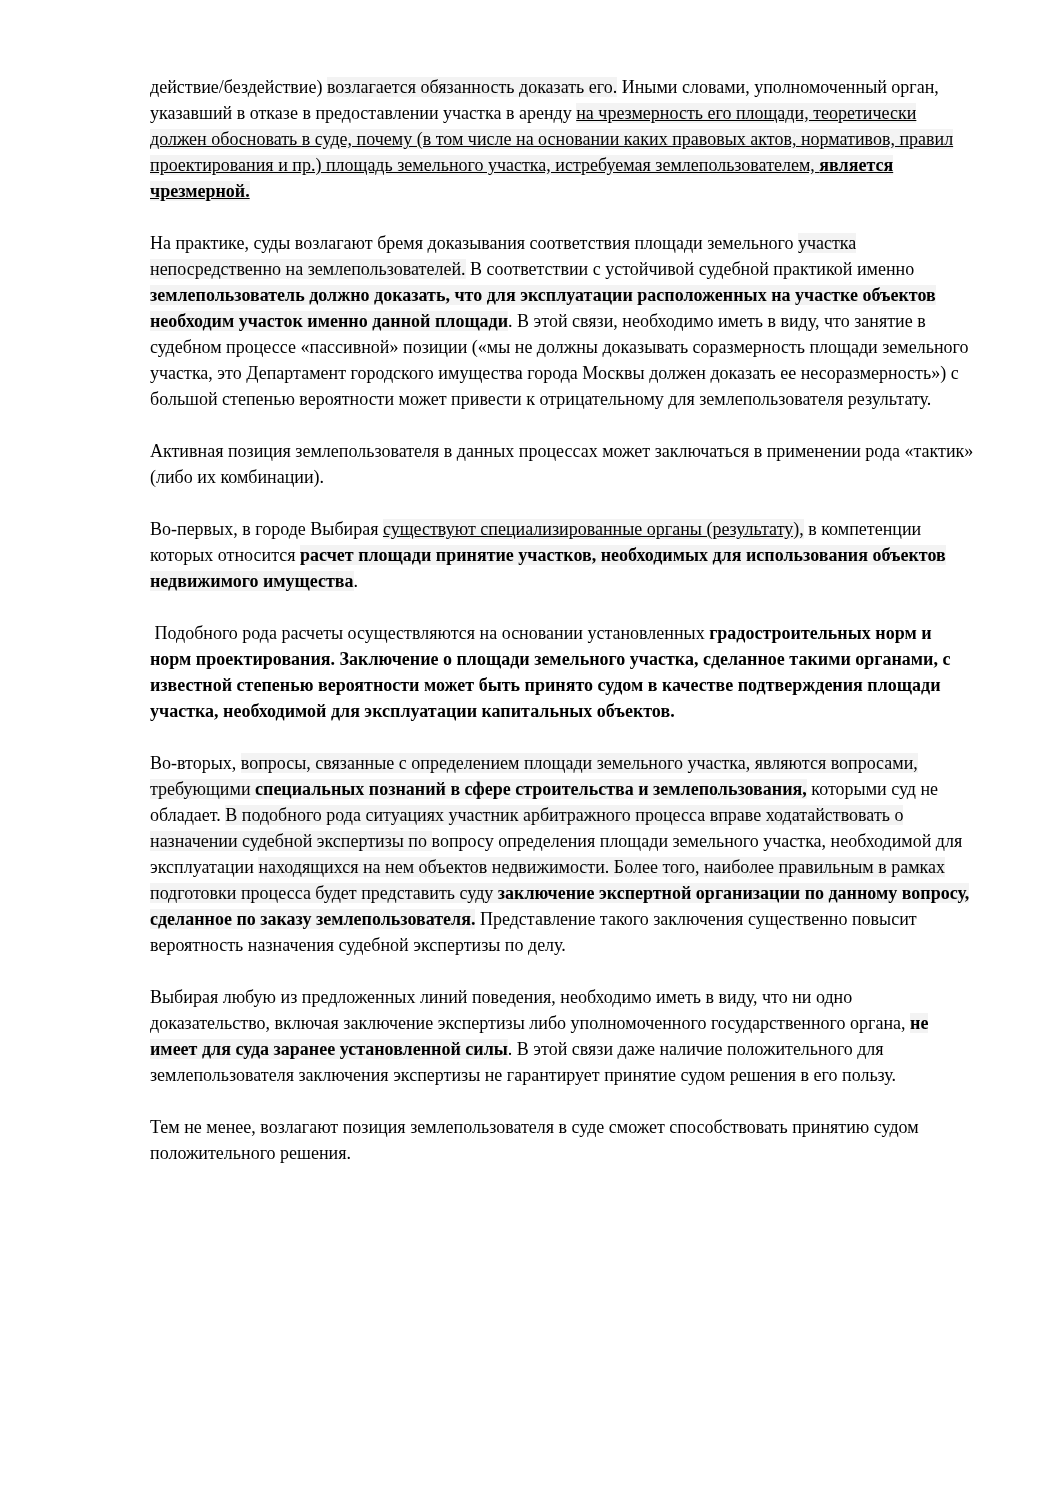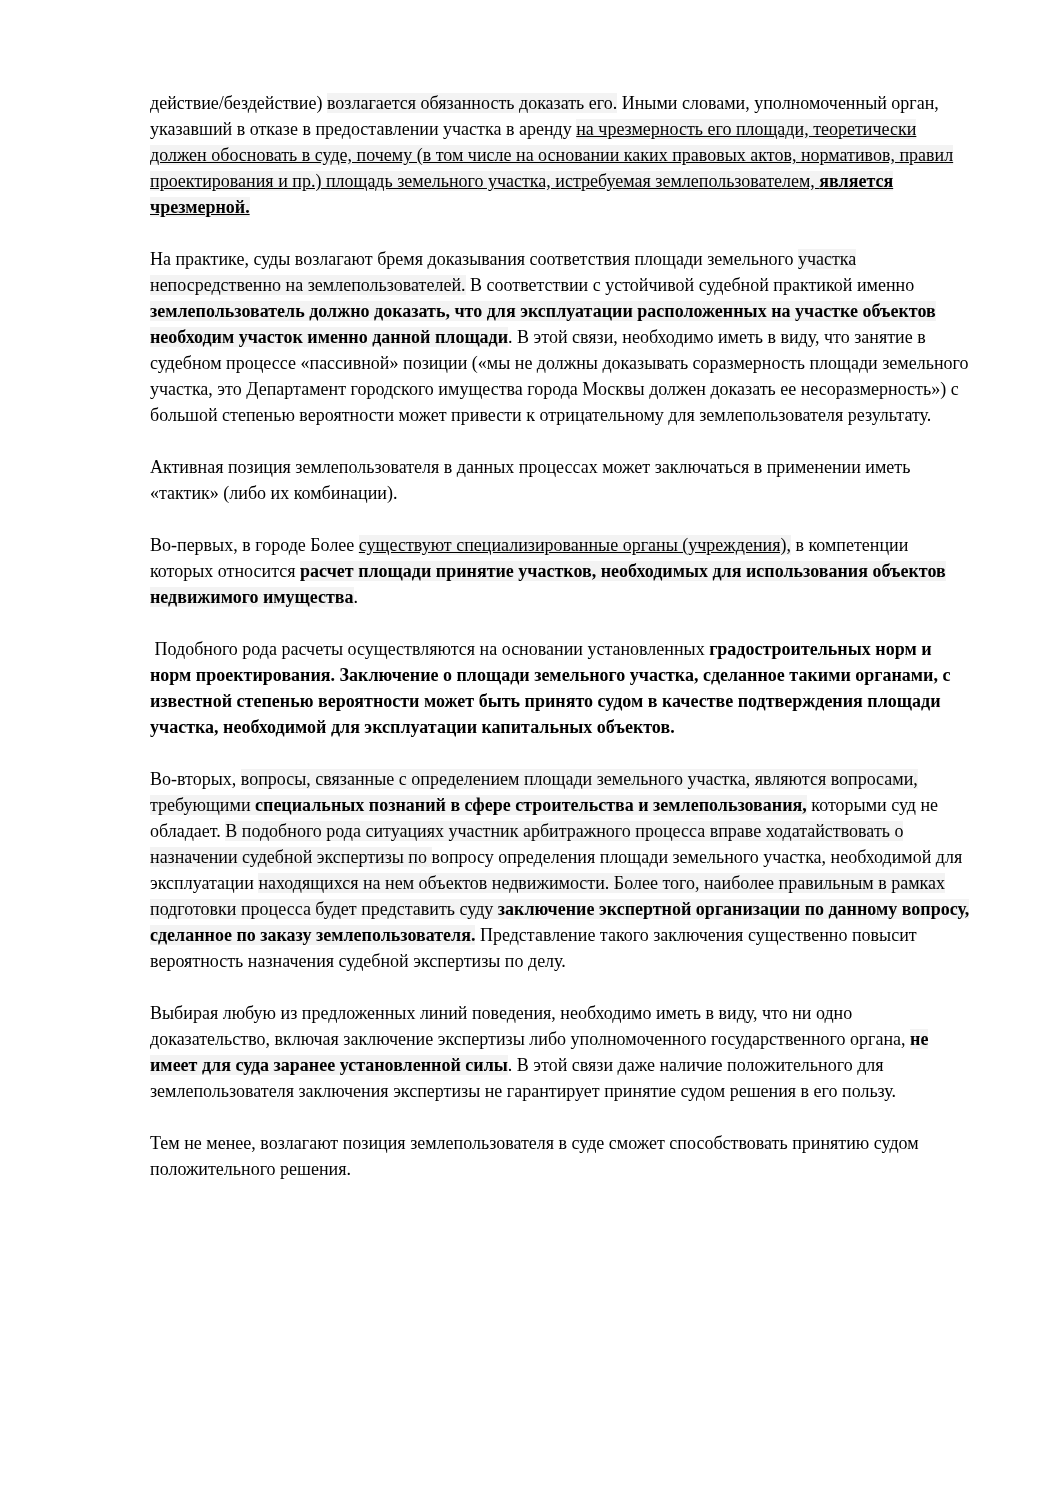--- a/index.html
+++ b/index.html
@@ -14,38 +14,38 @@
     background: #ffffff;
     overflow: hidden;
     font-family: "Liberation Serif", "DejaVu Serif", serif;
     font-size: 18px;
     line-height: 26px;
     color: #000000;
   }
   .content {
     position: absolute;
     left: 150px;
-    top: 90px;
+    top: 74px;
     width: 826px;
   }
   .content p {
     margin: 0 0 26px 0;
     padding: 0;
   }
   .run-b { font-weight: bold; }
   .run-u { text-decoration: underline; }
   .run-h { background-color: var(--hl, #f3f3f3); }
 </style>
 </head>
 <body>
 
 <div class="page" style="background-color: rgb(255, 255, 255); color: rgb(0, 0, 0);">
   <div class="content">
       <p><span class="">действие/бездействие) </span><span class="run-h">возлагается обязанность доказать его.</span><span class=""> Иными словами, уполномоченный орган, указавший в отказе в предоставлении участка в аренду </span><span class="run-u run-h">на чрезмерность его площади, теоретически должен обосновать в суде, почему (в том числе на основании каких правовых актов, нормативов, правил проектирования и пр.) площадь земельного участка, истребуемая землепользователем, </span><span class="run-b run-u run-h">является чрезмерной.</span></p>
       <p><span class="">На практике, суды возлагают бремя доказывания соответствия площади земельного </span><span class="run-h">участка непосредственно на землепользователей.</span><span class=""> В соответствии с устойчивой судебной практикой именно </span><span class="run-b run-h">землепользователь должно доказать, что для эксплуатации расположенных на участке объектов необходим участок именно данной площади</span><span class="">. В этой связи, необходимо иметь в виду, что занятие в судебном процессе «пассивной» позиции («мы не должны доказывать соразмерность площади земельного участка, это Департамент городского имущества города Москвы должен доказать ее несоразмерность») с большой степенью вероятности может привести к отрицательному для землепользователя результату.</span></p>
-      <p><span class="">Активная позиция землепользователя в данных процессах может заключаться в применении иметь «тактик» (либо их комбинации).</span></p>
-      <p><span class="">Во-первых, в городе Более </span><span class="run-u run-h">существуют специализированные органы (учреждения),</span><span class=""> в компетенции которых относится </span><span class="run-b run-h">расчет площади принятие участков, необходимых для использования объектов недвижимого имущества</span><span class="">.</span></p>
+      <p><span class="">Активная позиция землепользователя в данных процессах может заключаться в применении рода «тактик» (либо их комбинации).</span></p>
+      <p><span class="">Во-первых, в городе Выбирая </span><span class="run-u run-h">существуют специализированные органы (результату),</span><span class=""> в компетенции которых относится </span><span class="run-b run-h">расчет площади принятие участков, необходимых для использования объектов недвижимого имущества</span><span class="">.</span></p>
       <p><span class="">&nbsp;Подобного рода расчеты осуществляются на основании установленных </span><span class="run-b">градостроительных норм и норм проектирования. Заключение о площади земельного участка, сделанное такими органами, с известной степенью вероятности может быть принято судом в качестве подтверждения площади участка, необходимой для эксплуатации капитальных объектов.</span></p>
       <p><span class="">Во-вторых, </span><span class="run-h">вопросы, связанные с определением площади земельного участка, являются вопросами, требующими </span><span class="run-b run-h">специальных познаний в сфере строительства и землепользования,</span><span class=""> которыми суд не обладает. </span><span class="run-h">В подобного рода ситуациях участник арбитражного процесса вправе ходатайствовать о назначении судебной экспертизы по </span><span class="">вопросу определения площади земельного участка, необходимой для эксплуатации </span><span class="run-h">находящихся на нем объектов недвижимости. Более того, наиболее правильным в рамках подготовки процесса будет представить суду </span><span class="run-b run-h">заключение экспертной организации по данному вопросу, сделанное по заказу землепользователя.</span><span class=""> Представление такого заключения существенно повысит вероятность назначения судебной экспертизы по делу.</span></p>
       <p><span class="">Выбирая любую из предложенных линий поведения, необходимо иметь в виду, что ни одно доказательство, включая заключение экспертизы либо уполномоченного государственного органа, </span><span class="run-b run-h">не имеет для суда заранее установленной силы</span><span class="">. В этой связи даже наличие положительного для землепользователя заключения экспертизы не гарантирует принятие судом решения в его пользу.</span></p>
       <p><span class="">Тем не менее, возлагают позиция землепользователя в суде сможет способствовать принятию судом положительного решения.</span></p>
     </div>
 </div>
 
 </body></html>

